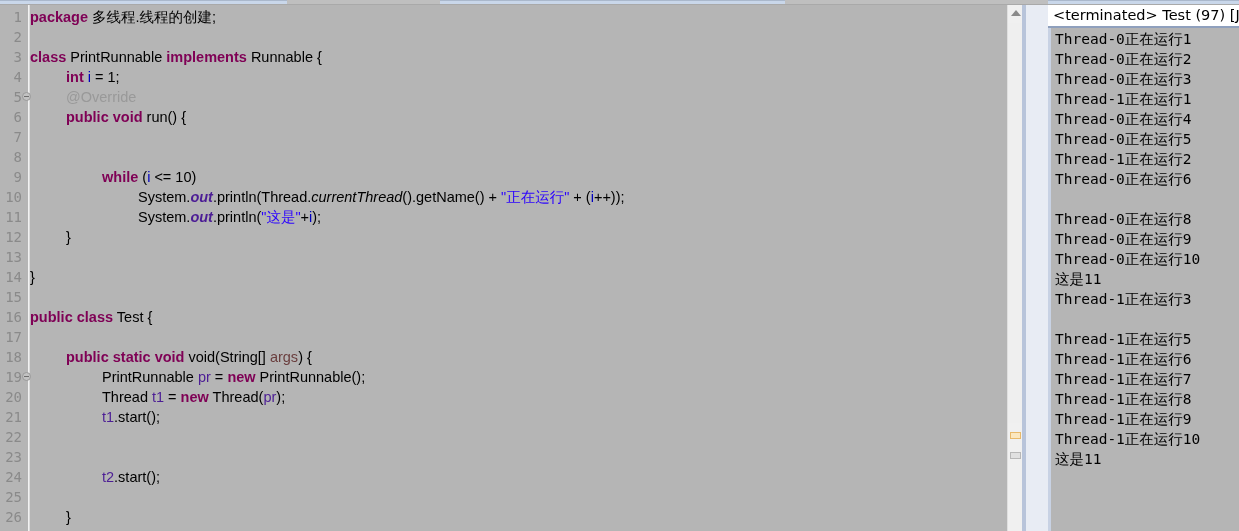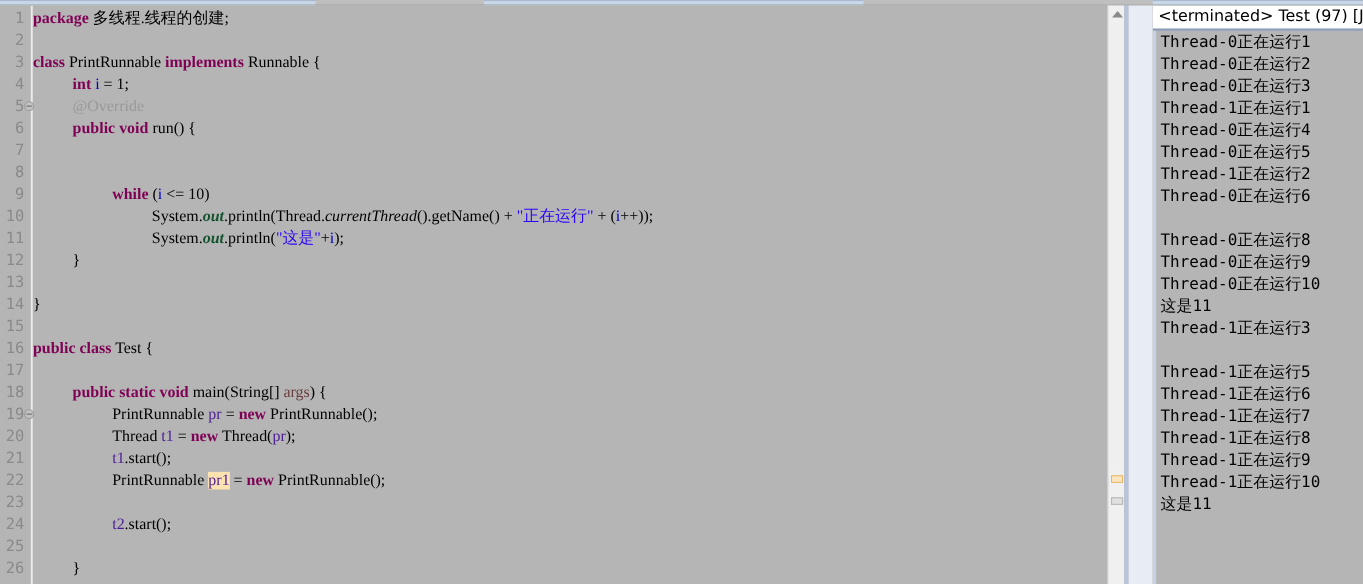--- a/index.html
+++ b/index.html
@@ -102,32 +102,32 @@
   .codearea {
     position: absolute;
     left: 30px; top: 0;
     width: 980px; height: 526px;
   }
   .codeline {
     position: absolute;
     left: 0;
     height: 20px;
     line-height: 20px;
-    font-family: Liberation Serif, serif;
+    font-family: Liberation Sans, sans-serif;
     font-size: 14.5px;
     color: #1c1c1c;
     white-space: pre;
   }
 
   
   .kw   { color: #7f0055; font-weight: bold; }
   .str  { color: #2a00ff; }                           
   .ann  { color: #999999; }                           
   .fld  { color: #0000c0; }                           
-  .sfld { color: #14532d; font-weight: bold; font-style: italic; } 
+  .sfld { color: #4c1d95; font-weight: bold; font-style: italic; } 
   .mth  { color: #000000; font-style: italic; }       
   .loc  { color: #4c1d95; }                           
   .prm  { color: #6a3e3e; }                           
   .pln  { color: #000000; }
   .hl-occ  { background: #fae3b0; }                   
   .hl-sel  { background: #cfcfcf; }                   
   .brk {
     outline: 1px solid #a5249b;
     outline-offset: 0px;
   }
@@ -293,29 +293,28 @@
       <div class="codeline" style="top:182px;left:108px"><span class="pln">System.</span><span class="sfld">out</span><span class="pln">.println(Thread.</span><span class="mth">currentThread</span><span class="pln">().getName() + </span><span class="str">"正在运行"</span><span class="pln"> + (</span><span class="fld">i</span><span class="pln">++));</span></div>
 
       <div class="codeline" style="top:202px;left:108px"><span class="pln">System.</span><span class="sfld">out</span><span class="pln">.println(</span><span class="str">"这是"</span><span class="pln">+</span><span class="fld">i</span><span class="pln">);</span></div>
 
       <div class="codeline" style="top:222px;left:36px"><span class="pln">}</span></div>
 
       <div class="codeline" style="top:262px;left:0px"><span class="pln">}</span></div>
 
       <div class="codeline" style="top:302px"><span class="kw">public</span><span class="pln"> </span><span class="kw">class</span><span class="pln"> </span><span class="pln">Test</span><span class="pln"> {</span></div>
 
-      <div class="codeline" style="top:342px;left:36px"><span class="kw">public</span><span class="pln"> </span><span class="kw">static</span><span class="pln"> </span><span class="kw">void</span><span class="pln"> main(</span><span class="pln">String[]</span><span class="pln"> </span><span class="prm">args</span><span class="pln">) {</span></div>
+      <div class="codeline" style="top:342px;left:36px"><span class="kw">public</span><span class="pln"> </span><span class="kw">static</span><span class="pln"> </span><span class="kw">void</span><span class="pln"> void(</span><span class="pln">String[]</span><span class="pln"> </span><span class="prm">args</span><span class="pln">) {</span></div>
 
       <div class="codeline" style="top:362px;left:72px"><span class="pln">PrintRunnable</span><span class="pln"> </span><span class="loc">pr</span><span class="pln"> = </span><span class="kw">new</span><span class="pln"> </span><span class="pln">PrintRunnable</span><span class="pln">();</span></div>
 
       <div class="codeline" style="top:382px;left:72px"><span class="pln">Thread</span><span class="pln"> </span><span class="loc">t1</span><span class="pln"> = </span><span class="kw">new</span><span class="pln"> </span><span class="pln">Thread</span><span class="pln">(</span><span class="loc">pr</span><span class="pln">);</span></div>
 
       <div class="codeline" style="top:402px;left:72px"><span class="loc">t1</span><span class="pln">.start();</span></div>
 
-      <div class="codeline" style="top:422px;left:72px"><span class="pln">PrintRunnable</span><span class="pln"> </span><span class="loc hl-occ">pr1</span><span class="pln"> = </span><span class="kw">new</span><span class="pln"> </span><span class="pln">PrintRunnable</span><span class="pln">();</span></div>
 
 
       <div class="codeline" style="top:462px;left:72px"><span class="loc">t2</span><span class="pln">.start();</span></div>
 
       <div class="codeline" style="top:502px;left:36px"><span class="pln">}</span></div>
 
     </div>
   </div>
 
   <div class="vscroll">

